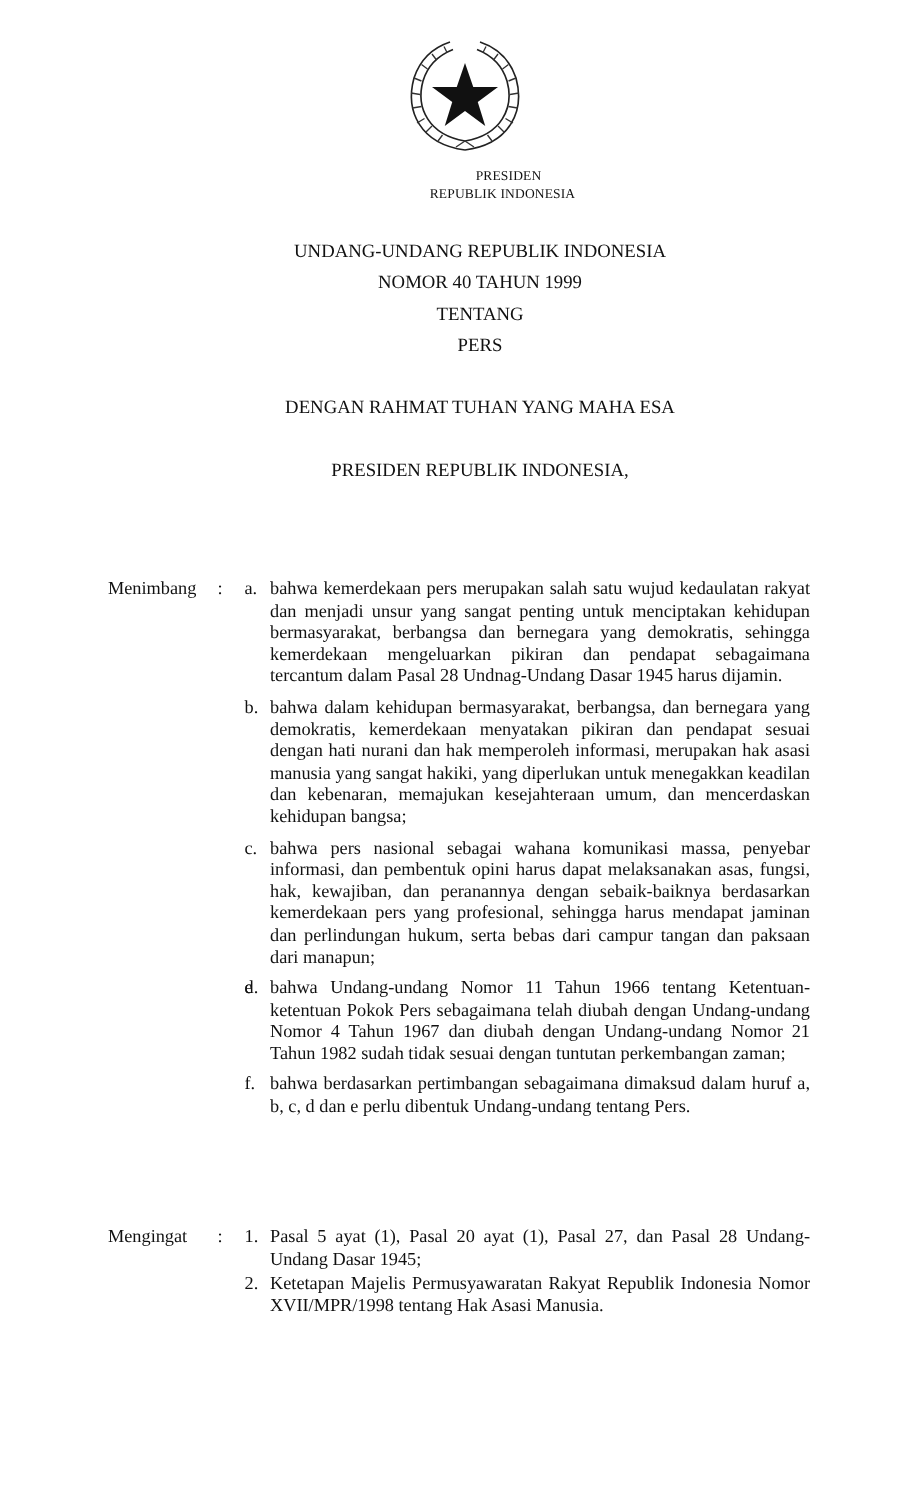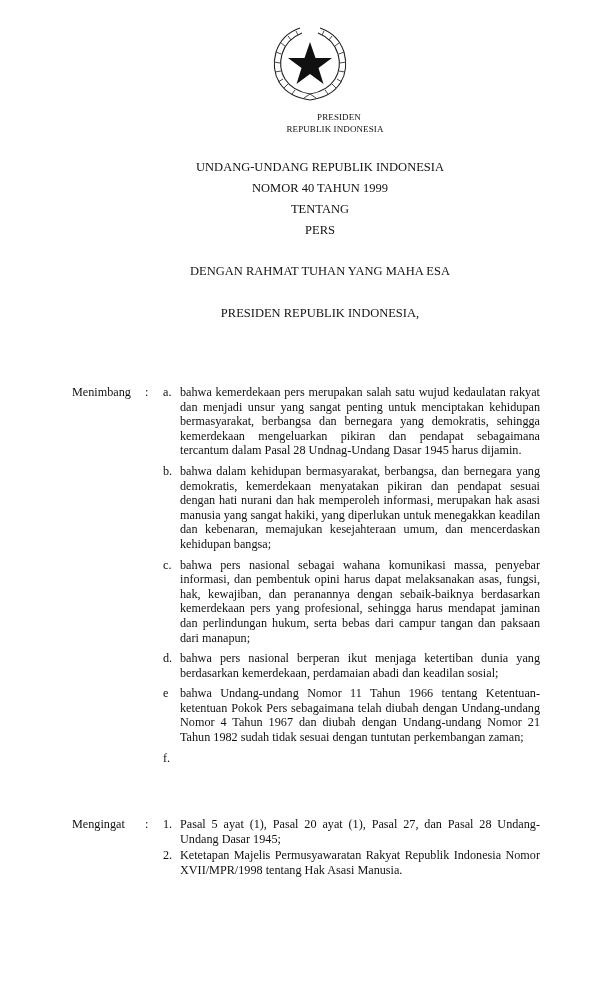--- a/index.html
+++ b/index.html
@@ -73,28 +73,28 @@
   <div class="item" style="margin-bottom:6px;">
     <span class="marker">b.</span>
     <div class="text">bahwa dalam kehidupan bermasyarakat, berbangsa, dan bernegara yang demokratis, kemerdekaan menyatakan pikiran dan pendapat sesuai dengan hati nurani dan hak memperoleh informasi, merupakan hak asasi manusia yang sangat hakiki, yang diperlukan untuk menegakkan keadilan dan kebenaran, memajukan kesejahteraan umum, dan mencerdaskan kehidupan bangsa;</div>
   </div>
   <div class="item" style="margin-bottom:6px;">
     <span class="marker">c.</span>
     <div class="text">bahwa pers nasional sebagai wahana komunikasi massa, penyebar informasi, dan pembentuk opini harus dapat melaksanakan asas, fungsi, hak, kewajiban, dan peranannya dengan sebaik-baiknya berdasarkan kemerdekaan pers yang profesional, sehingga harus mendapat jaminan dan perlindungan hukum, serta bebas dari campur tangan dan paksaan dari manapun;</div>
   </div>
   <div class="item" style="margin-bottom:6px;">
     <span class="marker">d.</span>
-    <div class="text">bahwa pers nasional berperan ikut menjaga ketertiban dunia yang berdasarkan kemerdekaan, perdamaian abadi dan keadilan sosial;</div>
   </div>
   <div class="item" style="margin-bottom:6px;">
     <span class="marker">e</span>
     <div class="text">bahwa Undang-undang Nomor 11 Tahun 1966 tentang Ketentuan-ketentuan Pokok Pers sebagaimana telah diubah dengan Undang-undang Nomor 4 Tahun 1967 dan diubah dengan Undang-undang Nomor 21 Tahun 1982 sudah tidak sesuai dengan tuntutan perkembangan zaman;</div>
   </div>
   <div class="item">
     <span class="marker">f.</span>
+    <div class="text">bahwa berdasarkan pertimbangan sebagaimana dimaksud dalam huruf a, b, c, d dan e perlu dibentuk Undang-undang tentang Pers.</div>
   </div>
 </div>
 
 <div class="section" style="top:817px;">
   <div class="item" style="margin-bottom:2px;">
     <span class="label">Mengingat</span>
     <span class="colon">:</span>
     <span class="marker">1.</span>
     <div class="text">Pasal 5 ayat (1), Pasal 20 ayat (1), Pasal 27, dan Pasal 28 Undang-Undang Dasar 1945;</div>
   </div>

